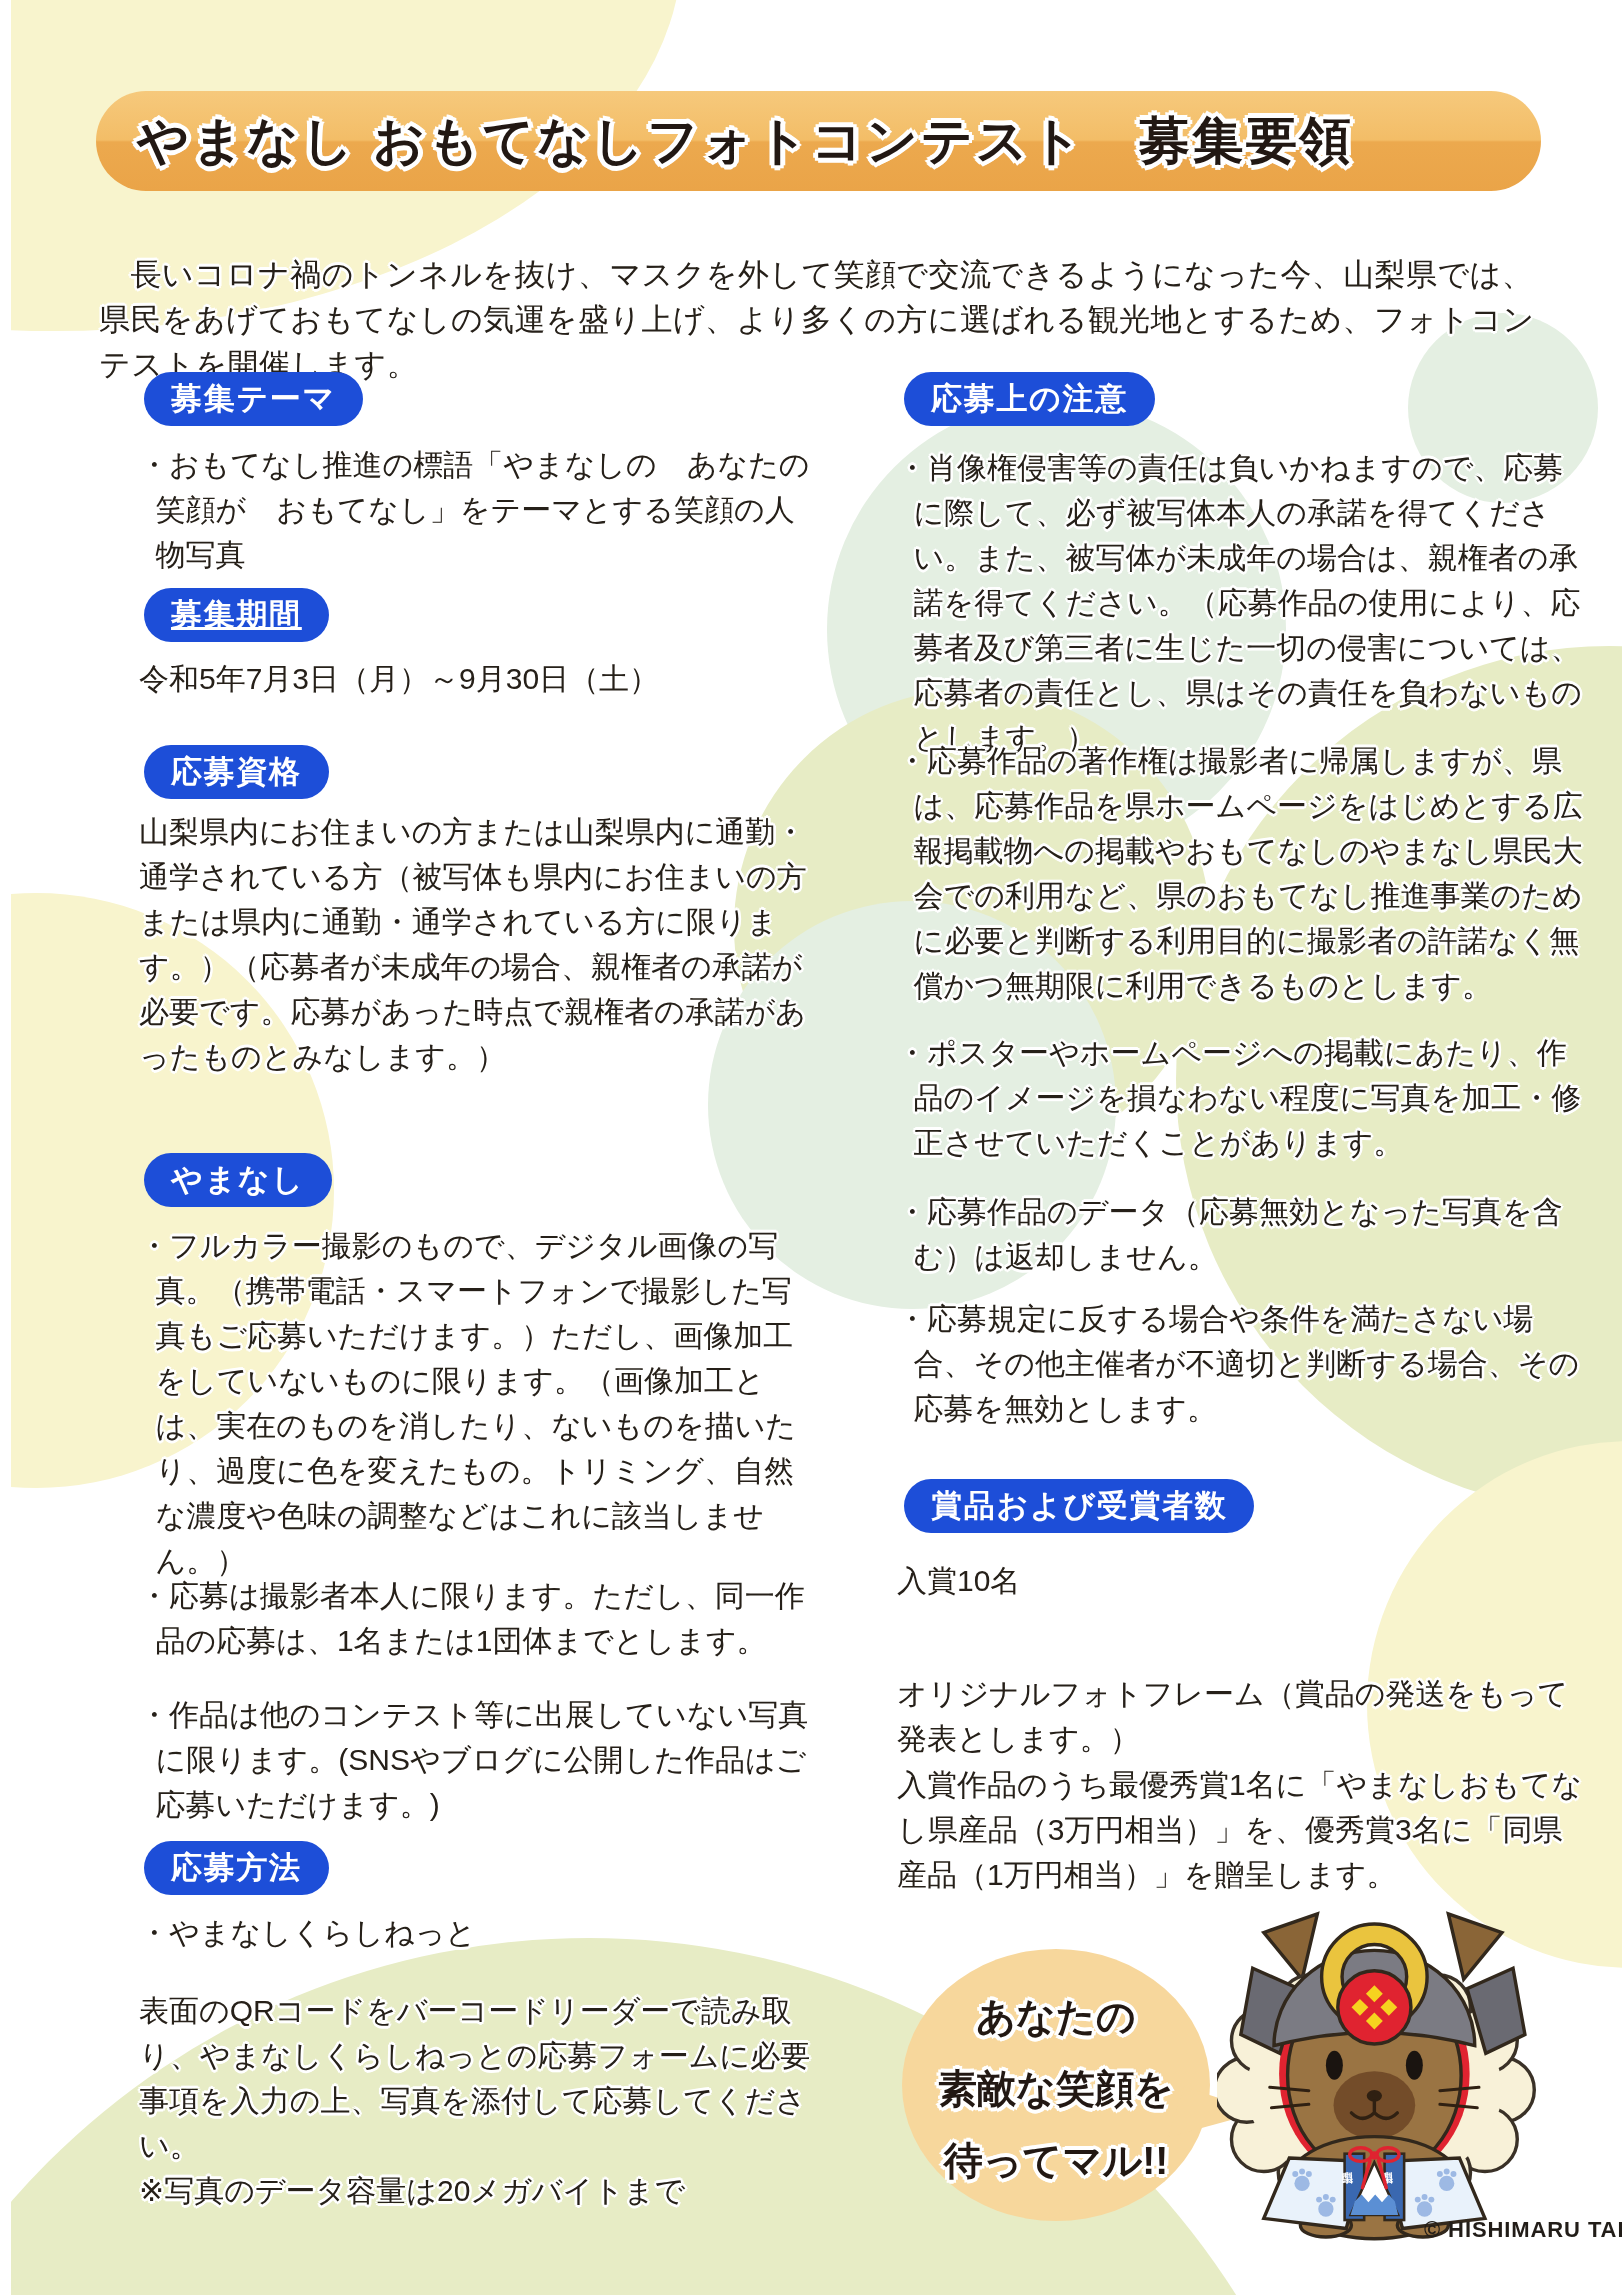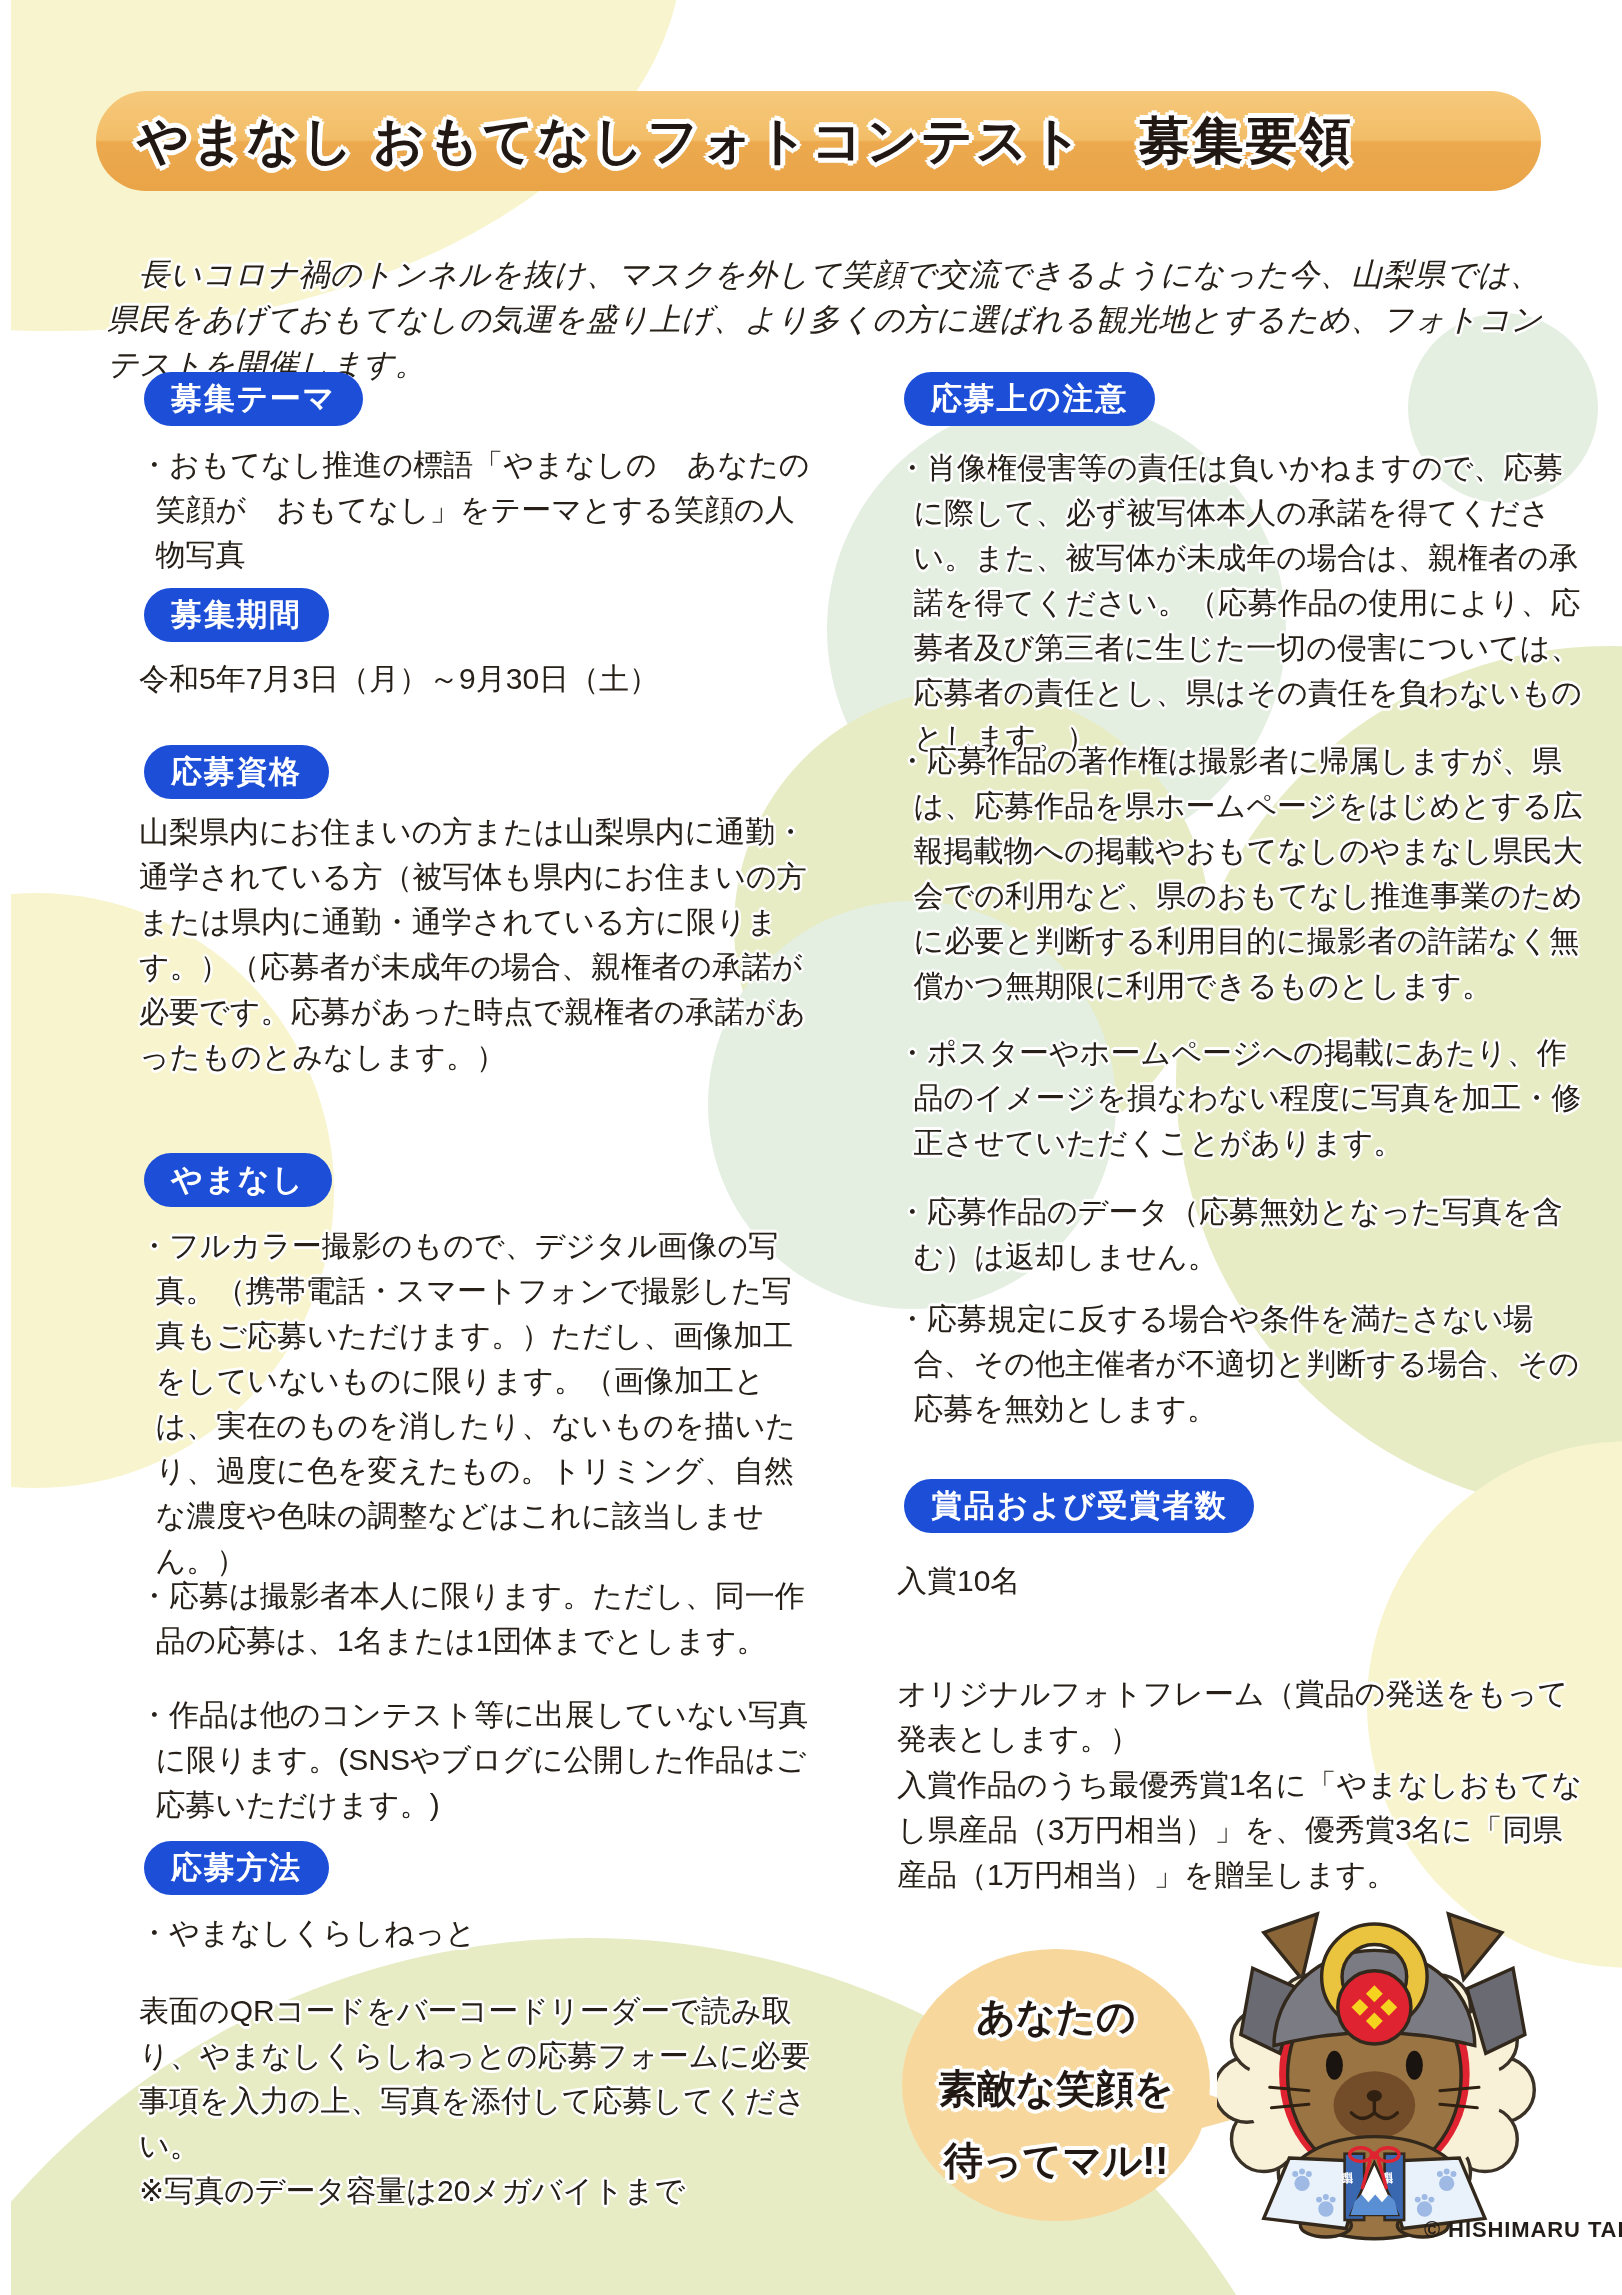--- a/index.html
+++ b/index.html
@@ -11,22 +11,22 @@
   .c-mnt{background:#e4efe2;}
 
   .banner{position:absolute;left:85px;top:91px;width:1445px;height:100px;border-radius:50px;
           background:linear-gradient(180deg,#f6c97c 0%,#f3bd67 49%,#eca94e 51%,#eaa448 100%);
           display:flex;align-items:center;}
   .banner-title{font-size:51px;font-weight:900;letter-spacing:2.6px;color:#221813;padding-left:41px;white-space:nowrap;
      text-shadow:-5.1px 0 0 #fff,5.1px 0 0 #fff,0 -5.1px 0 #fff,0 5.1px 0 #fff,-3.4px -3.4px 0 #fff,3.4px -3.4px 0 #fff,-3.4px 3.4px 0 #fff,3.4px 3.4px 0 #fff;}
 
   .halo{text-shadow:-2.6px 0 0 #fff,2.6px 0 0 #fff,0 -2.6px 0 #fff,0 2.6px 0 #fff,-1.7px -1.7px 0 #fff,1.7px -1.7px 0 #fff,-1.7px 1.7px 0 #fff,1.7px 1.7px 0 #fff;}
 
-  .intro{position:absolute;left:96px;top:252px;width:1445px;font-size:31px;line-height:45px;
-         letter-spacing:0.4px;font-weight:500;font-style:italic;}
+  .intro{position:absolute;left:88px;top:252px;width:1445px;font-size:31px;line-height:45px;
+         letter-spacing:0.4px;font-weight:500;}
 
   .badge{position:absolute;display:inline-block;background:#1d4ed8;color:#ffffff;
          font-size:31px;font-weight:700;letter-spacing:1.7px;height:54px;line-height:54px;
          padding:0 27px;border-radius:27px;white-space:nowrap;}
 
   .tblock{position:absolute;font-size:30px;line-height:45px;font-weight:500;letter-spacing:0;}
   .lcol{left:128px;width:680px;}
   .rcol{left:886px;width:693px;}
   .bullet{margin:0;text-indent:-0.55em;padding-left:0.55em;}
   .plain{margin:0;}
@@ -62,21 +62,21 @@
     <div class="banner-title">やまなし おもてなしフォトコンテスト　募集要領</div>
   </div>
 
   <div class="intro halo">　長いコロナ禍のトンネルを抜け、マスクを外して笑顔で交流できるようになった今、山梨県では、県民をあげておもてなしの気運を盛り上げ、より多くの方に選ばれる観光地とするため、フォトコンテストを開催します。</div>
 
   <div class="badge" style="left:133px;top:372px;">募集テーマ</div>
   <div class="tblock lcol halo" style="top:442px;">
     <p class="bullet">・おもてなし推進の標語「やまなしの　あなたの笑顔が　おもてなし」をテーマとする笑顔の人物写真</p>
   </div>
 
-  <div class="badge" style="left:133px;top:588px;">募集期間</div>
+  <div class="badge" style="left:133px;top:588px;text-decoration:underline;">募集期間</div>
   <div class="tblock lcol halo" style="top:656px;">
     <p class="plain">令和5年7月3日（月）～9月30日（土）</p>
   </div>
 
   <div class="badge" style="left:133px;top:745px;">応募資格</div>
   <div class="tblock lcol halo" style="top:809px;">
     <p class="plain">山梨県内にお住まいの方または山梨県内に通勤・通学されている方（被写体も県内にお住まいの方または県内に通勤・通学されている方に限ります。）（応募者が未成年の場合、親権者の承諾が必要です。応募があった時点で親権者の承諾があったものとみなします。）</p>
   </div>
 
   <div class="badge" style="left:133px;top:1153px;">やまなし</div>

